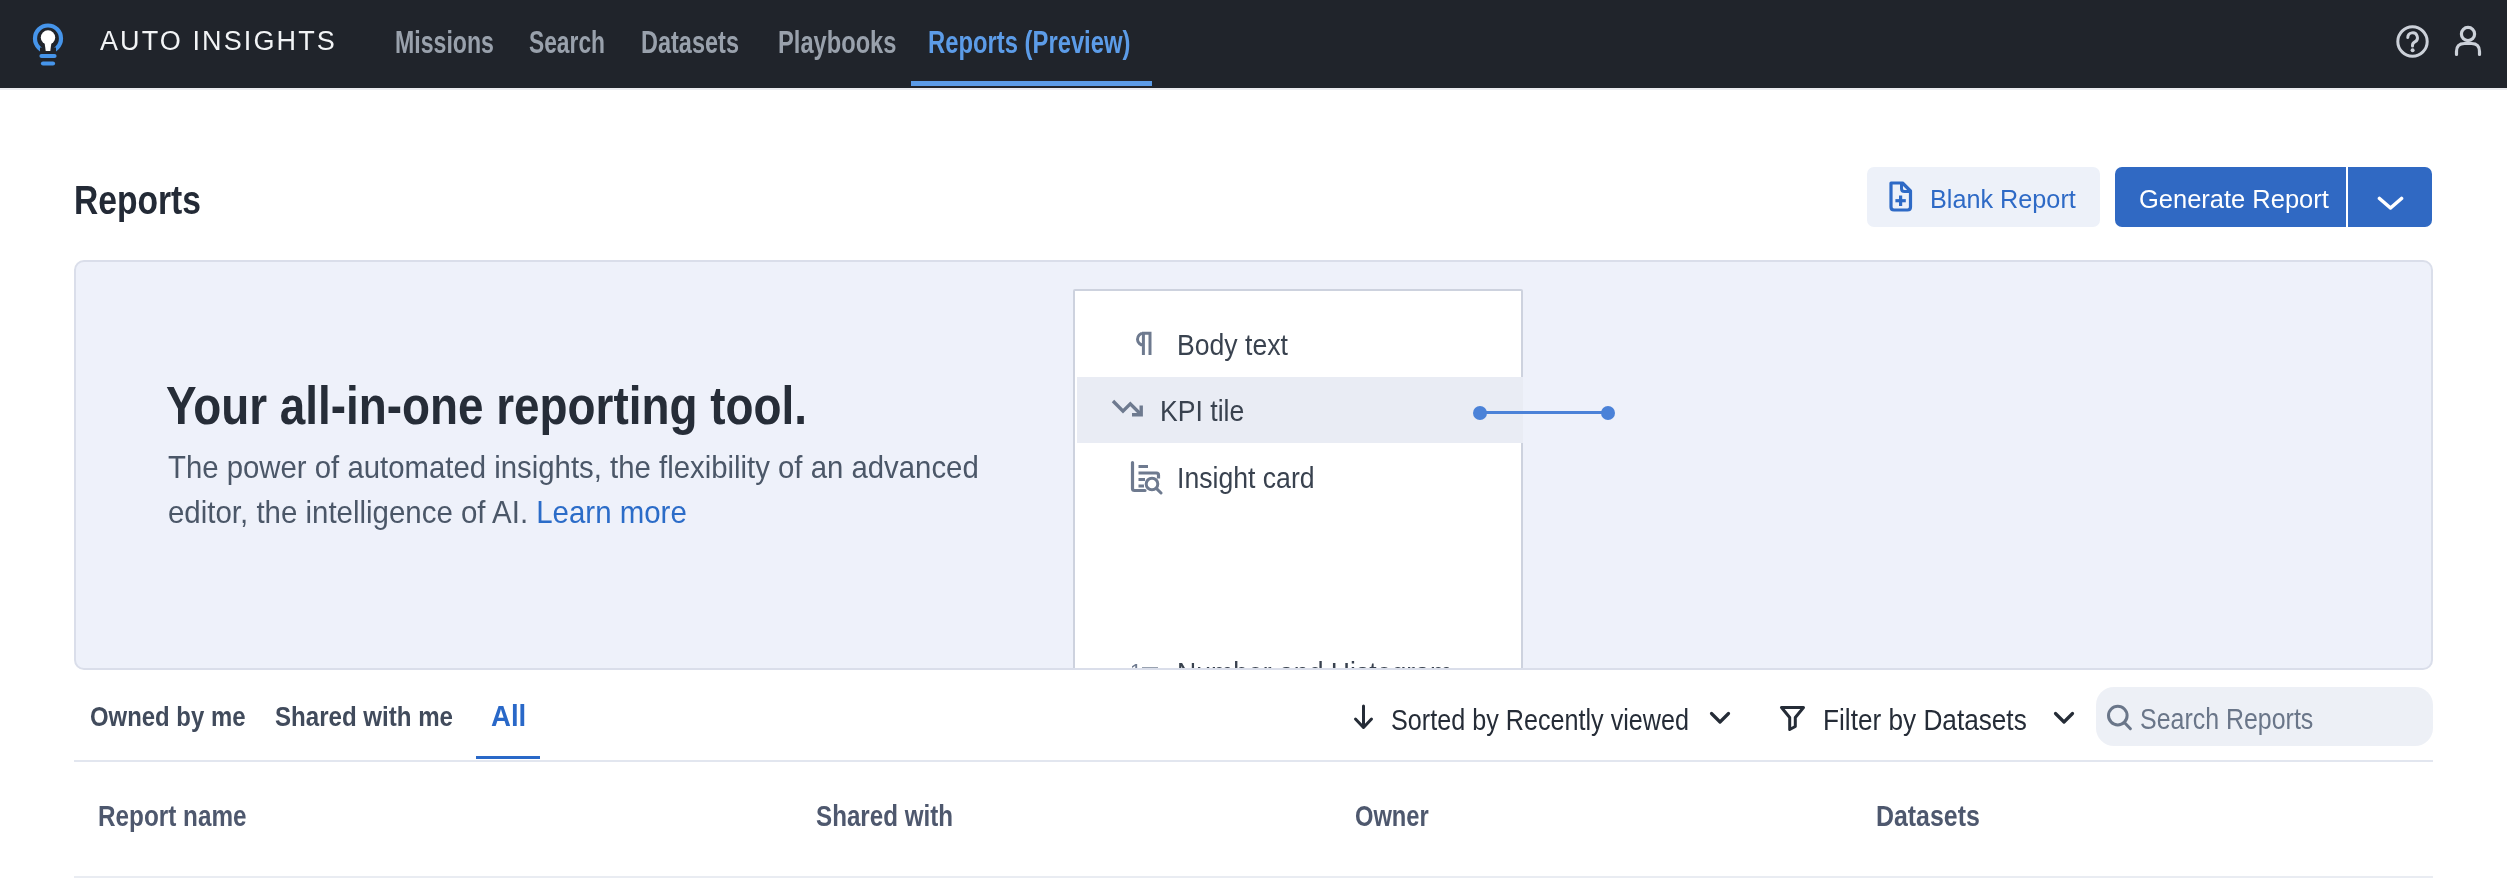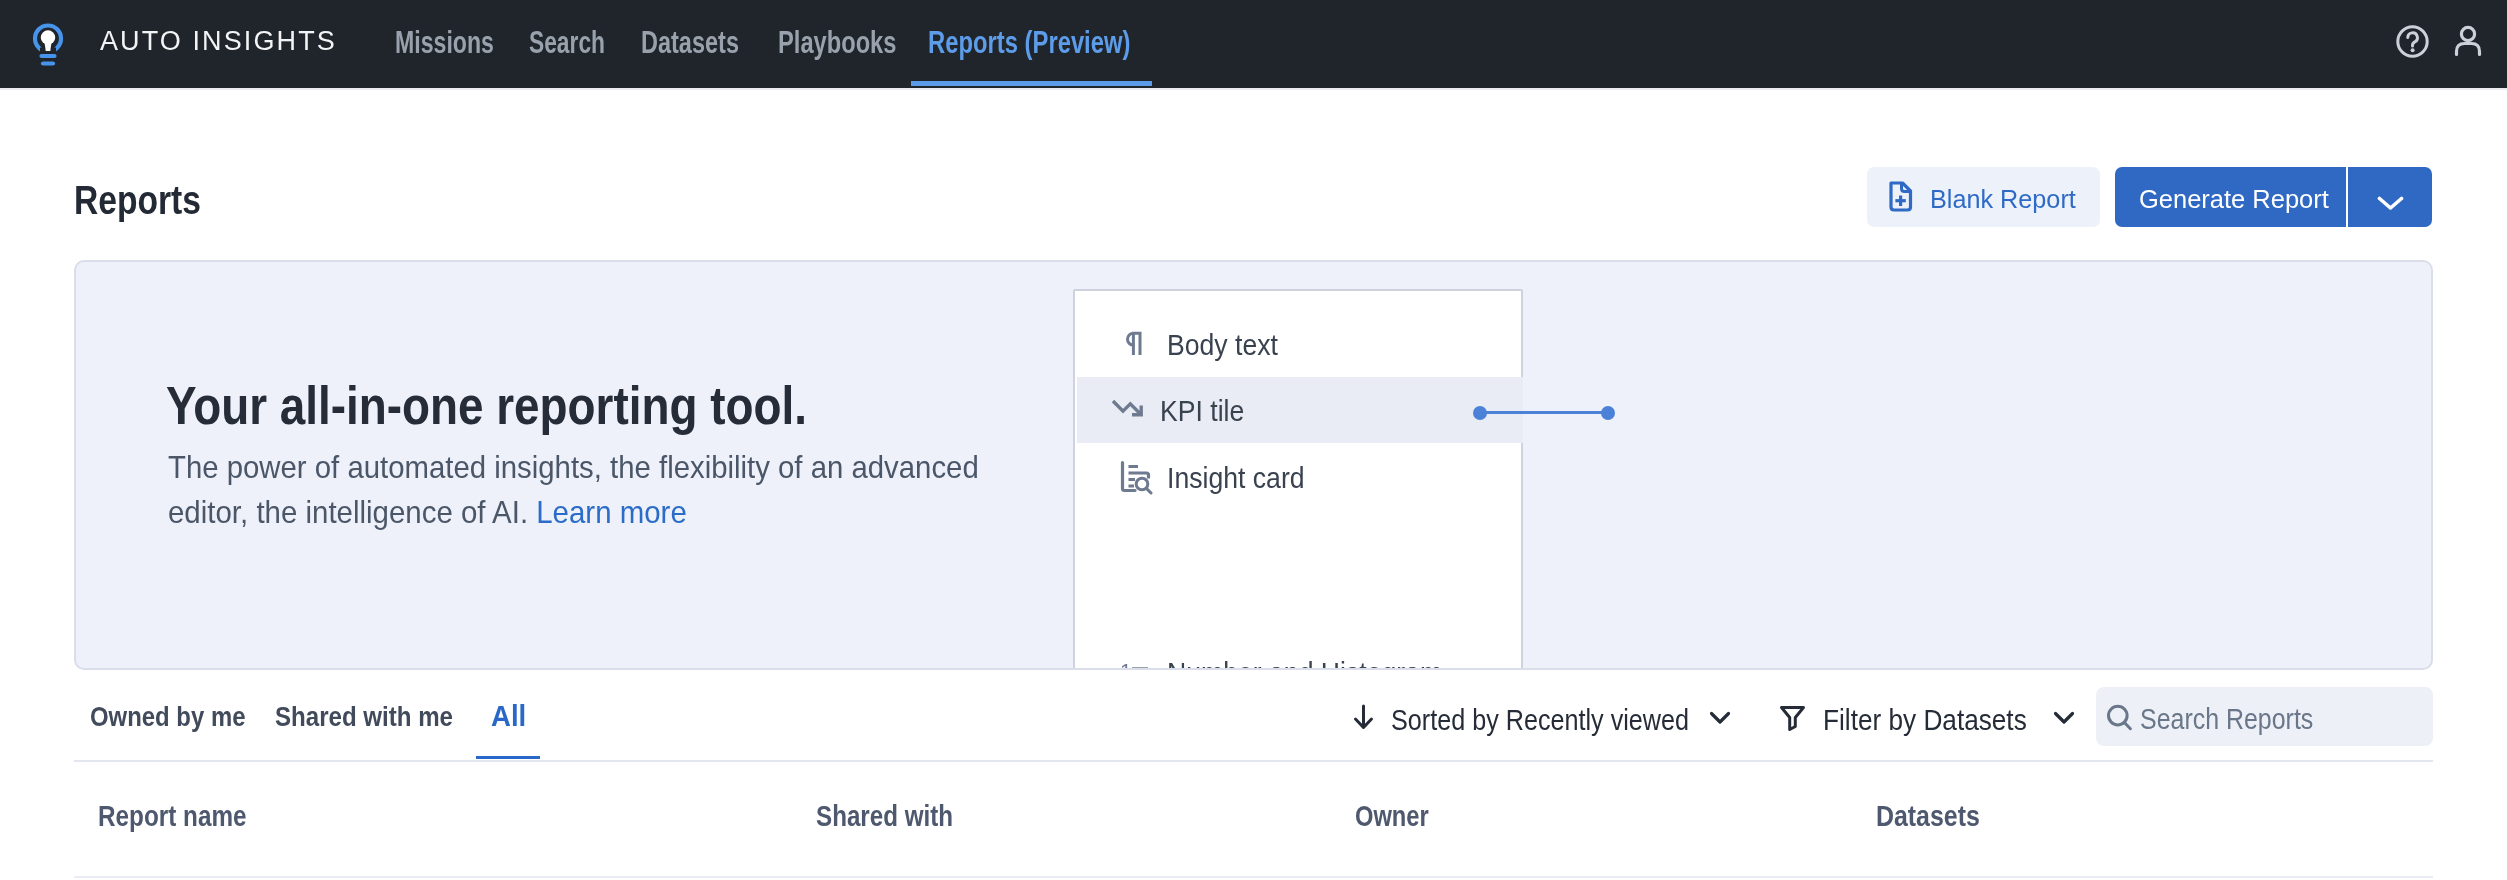--- a/index.html
+++ b/index.html
@@ -12,33 +12,33 @@
   #navunderline { position:absolute; left:911px; top:81px; width:241px; height:5px; background:#5b9be7; }
   
   #blankbtn { position:absolute; left:1867px; top:167px; width:233px; height:60px; background:#edf1f9; border-radius:7px; }
   #genbtn { position:absolute; left:2115px; top:167px; width:231px; height:60px; background:#3069c3; border-radius:7px 0 0 7px; }
   #chevbtn { position:absolute; left:2348px; top:167px; width:84px; height:60px; background:#3069c3; border-radius:0 7px 7px 0; }
   
   #banner { position:absolute; left:74px; top:260px; width:2359px; height:410px; background:#eef1fa;
     border:2px solid #dadeea; border-radius:10px; overflow:hidden; }
   #menucard { position:absolute; left:997px; top:27px; width:450px; height:450px; background:#fff;
     border:2px solid #cdd2de; border-radius:2px; }
-  .mrow { position:absolute; left:9px; width:446px; height:66px; }
+  .mrow { position:absolute; left:19px; width:446px; height:66px; }
   .micon { position:absolute; left:34px; width:36px; height:36px; top:15px; }
   .mtxt { position:absolute; left:83px; top:19px; font-size:30px; color:#39424f; line-height:1;
     white-space:nowrap; transform:scaleX(0.887); transform-origin:0 0; }
   #kpicard { position:absolute; left:1506px; top:46px; width:394px; height:309px; background:#fff;
     border-radius:10px; box-shadow:0 8px 26px rgba(25,39,80,0.10); }
   .kline { position:absolute; left:50px; line-height:1; white-space:nowrap; transform-origin:0 0; }
   #connline { position:absolute; left:1403px; top:149px; width:130px; height:3px; background:#4b82d8; }
   .cdot { position:absolute; width:14px; height:14px; border-radius:50%; background:#4b82d8; top:144px; }
   
   #tabline { position:absolute; left:476px; top:756px; width:64px; height:3px; background:#2968c8; }
   #tabborder { position:absolute; left:74px; top:760px; width:2359px; height:2px; background:#e2e6ef; }
-  #searchbox { position:absolute; left:2096px; top:687px; width:337px; height:59px; background:#edf0f6; border-radius:8px; }
+  #searchbox { position:absolute; left:2096px; top:687px; width:337px; height:59px; background:#edf0f6; border-radius:18px; }
   #botborder { position:absolute; left:74px; top:876px; width:2359px; height:2px; background:#e9ecf2; }
 </style>
 </head>
 <body>
 <div style="position:absolute;left:0;top:88px;width:2507px;height:2px;background:#ebecf0;"></div>
 <div id="nav">
   <svg style="position:absolute;left:31px;top:21px;" width="36" height="46" viewBox="0 0 36 46">
     <circle cx="17" cy="17.5" r="13" fill="none" stroke="#4695eb" stroke-width="4.2"></circle>
     <rect x="9" y="26.5" width="16" height="8" fill="#20242b"></rect>
     <circle cx="17" cy="16.5" r="7.2" fill="#fff"></circle>

